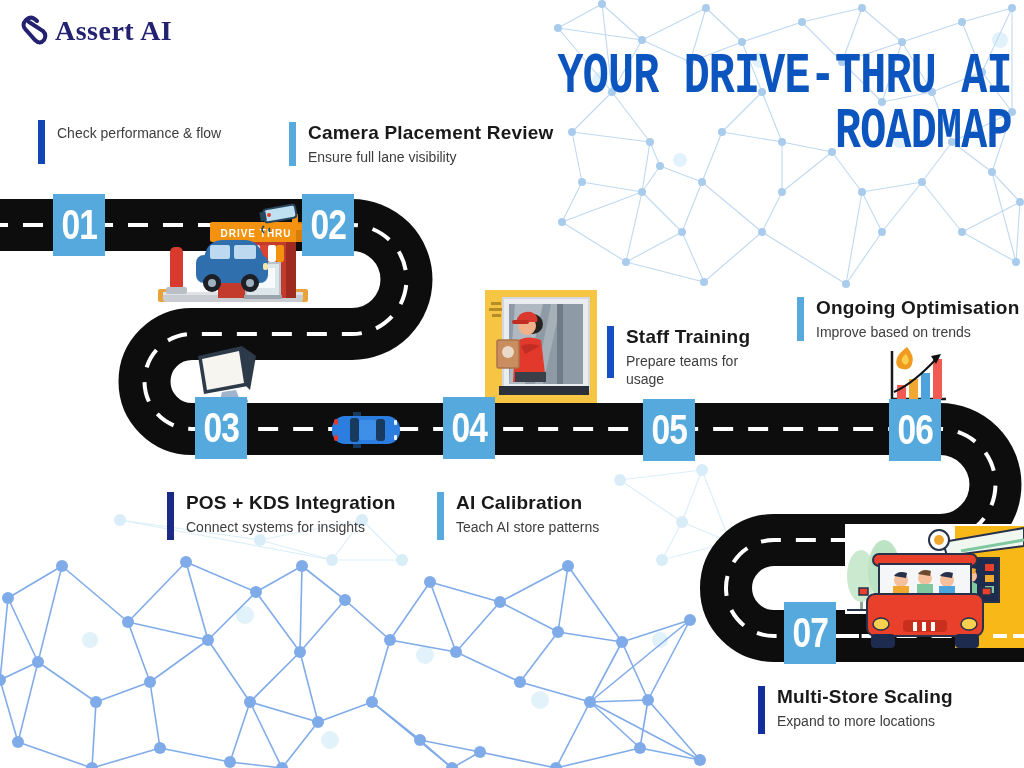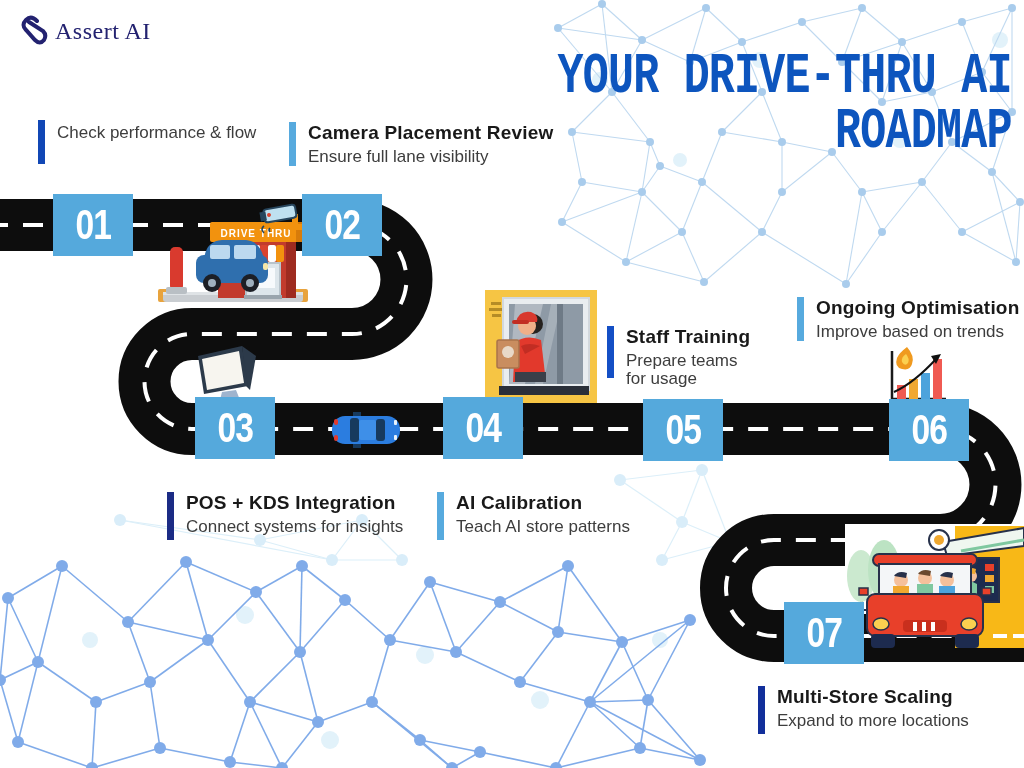--- a/index.html
+++ b/index.html
@@ -11,37 +11,37 @@
   #mesh-layer{left:0;top:0;z-index:0;pointer-events:none;}
   #road-layer{left:0;top:0;z-index:1;pointer-events:none;}
   .illus{z-index:2;pointer-events:none;}
   .badge{z-index:3;}
   .label{z-index:4;}
   #brand{z-index:5;}
   #main-title{z-index:2;font-family:Liberation Mono, monospace;}
 
   
   #brand{left:16px;top:14px;display:flex;align-items:center;gap:5px;}
-  #brand .brand-text{font-family:"Liberation Serif",serif;font-weight:400;font-size:24px;
+  #brand .brand-text{font-family:"Liberation Serif",serif;font-weight:700;font-size:28px;
                      color:#232270;letter-spacing:.5px;}
 
   
   #main-title{right:12px;top:50px;text-align:right;color:#0D55BE;}
   #main-title .tline{font-weight:700;font-size:57px;line-height:55px;letter-spacing:-1px;
                      transform:scaleX(.76);transform-origin:100% 50%;white-space:nowrap;}
 
   
-  .badge{width:80px;height:62px;background:#55A9DC;display:flex;align-items:center;justify-content:center;}
+  .badge{width:52px;height:62px;background:#55A9DC;display:flex;align-items:center;justify-content:center;}
   .badge span{color:#ffffff;font-weight:700;font-size:42px;transform:scaleX(.8);letter-spacing:-1px;}
 
   
   .label{display:flex;gap:12px;}
   .label .bar{width:7px;flex:0 0 7px;}
   .label .ltitle{font-weight:700;font-size:19px;color:#191919;letter-spacing:.2px;white-space:nowrap;}
-  .label .ldesc{font-weight:400;font-size:17px;color:#3d3d3d;margin-top:4px;line-height:18px;}
+  .label .ldesc{font-weight:400;font-size:14px;color:#3d3d3d;margin-top:4px;line-height:18px;}
   .label.narrow .ldesc{white-space:normal;width:118px;}
 </style>
 </head>
 <body>
 
 <svg id="mesh-layer" class="abs" width="1024" height="768">
     <circle cx="245" cy="615" r="9" fill="#E2F2FA"></circle>
     <circle cx="425" cy="655" r="9" fill="#E2F2FA"></circle>
     <circle cx="90" cy="640" r="8" fill="#E2F2FA"></circle>
     <circle cx="540" cy="700" r="9" fill="#E2F2FA"></circle>

